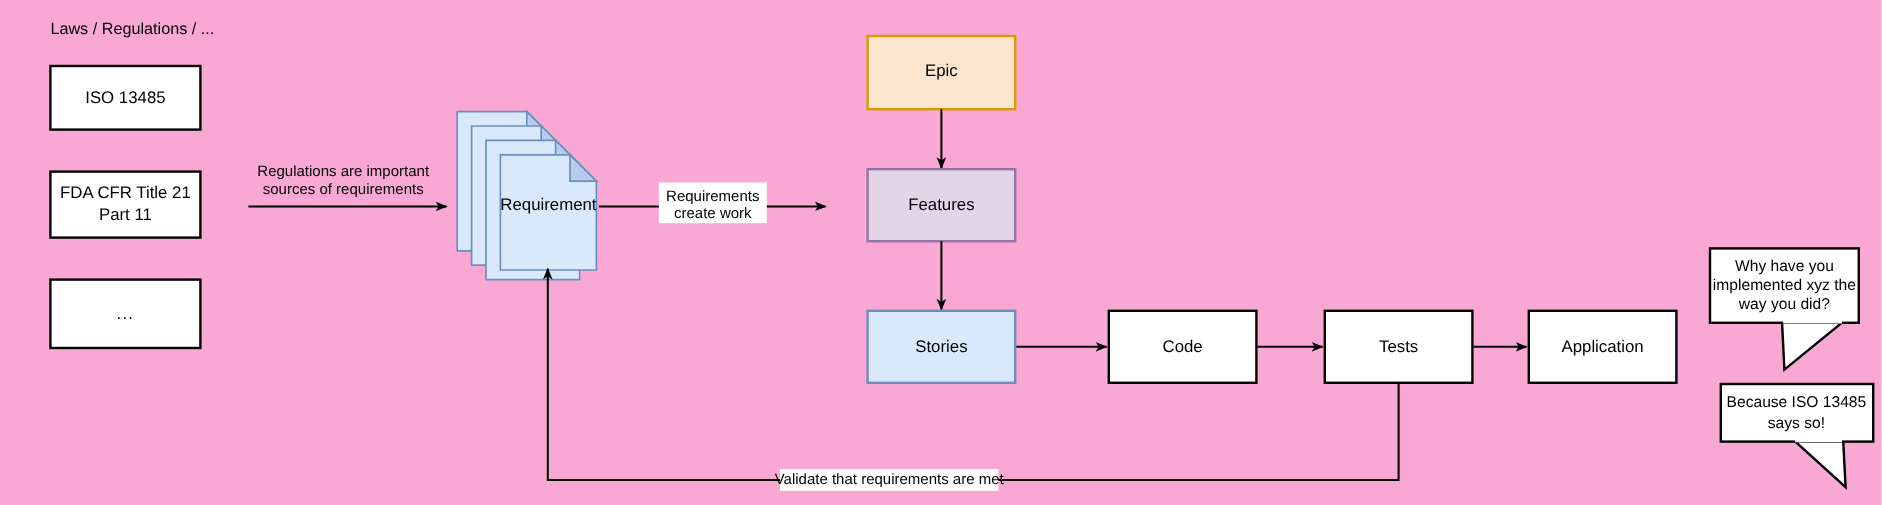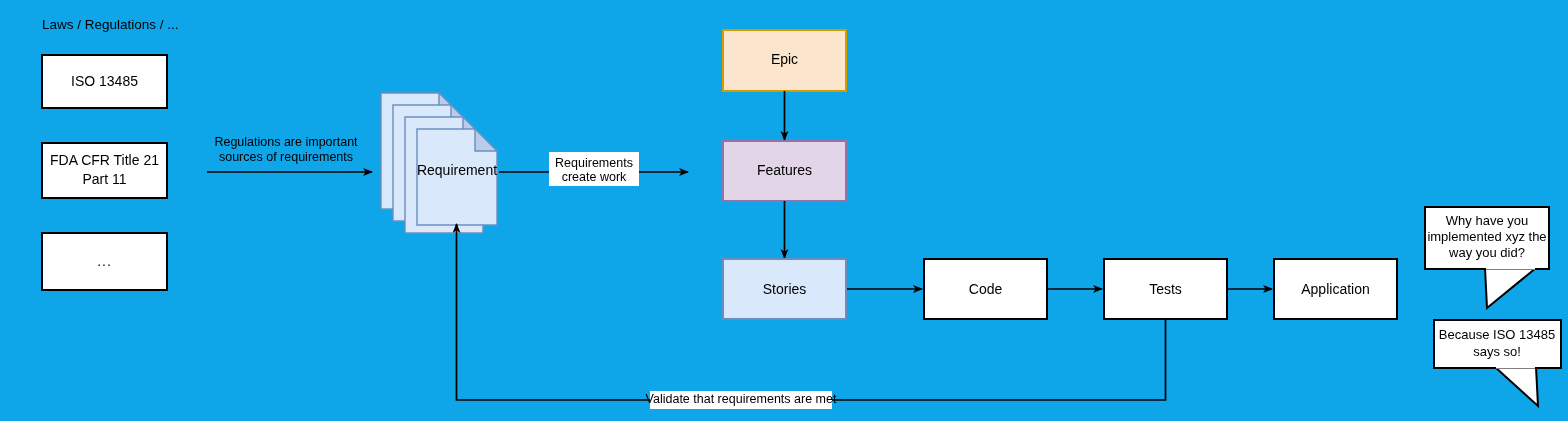--- a/index.html
+++ b/index.html
@@ -11,21 +11,21 @@
   body {
     width: 1568px;
     height: 421px;
     font-family: "Liberation Sans", sans-serif;
     overflow: hidden;
   }
   #diagram-canvas {
     position: relative;
     width: 1568px;
     height: 421px;
-    background: #0ea5e9;
+    background: #f9a8d4;
   }
   svg.diagram {
     position: absolute;
     top: 0;
     left: 0;
     width: 1568px;
     height: 421px;
     shape-rendering: geometricPrecision;
   }
   .node-rect {

